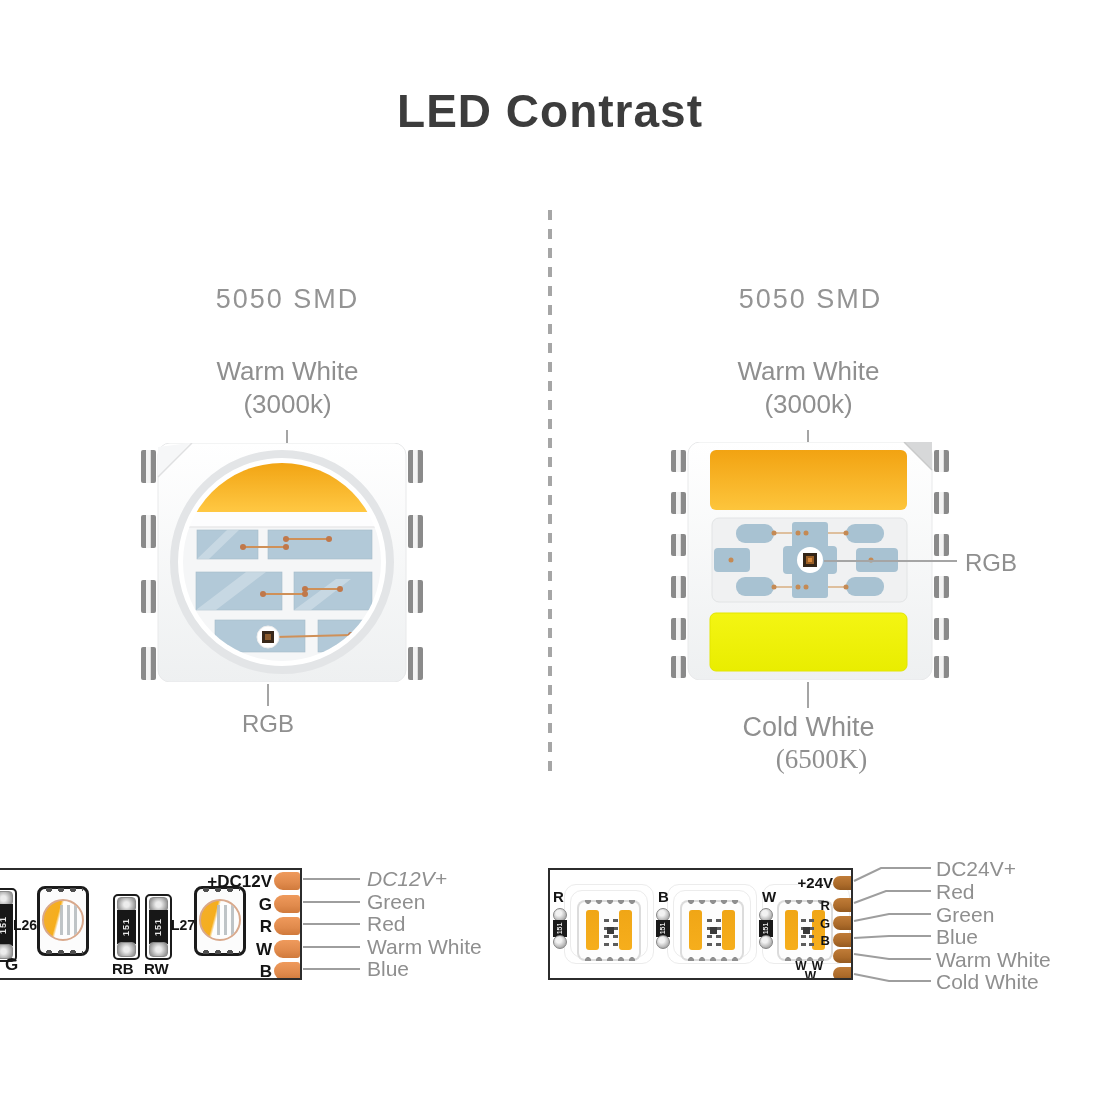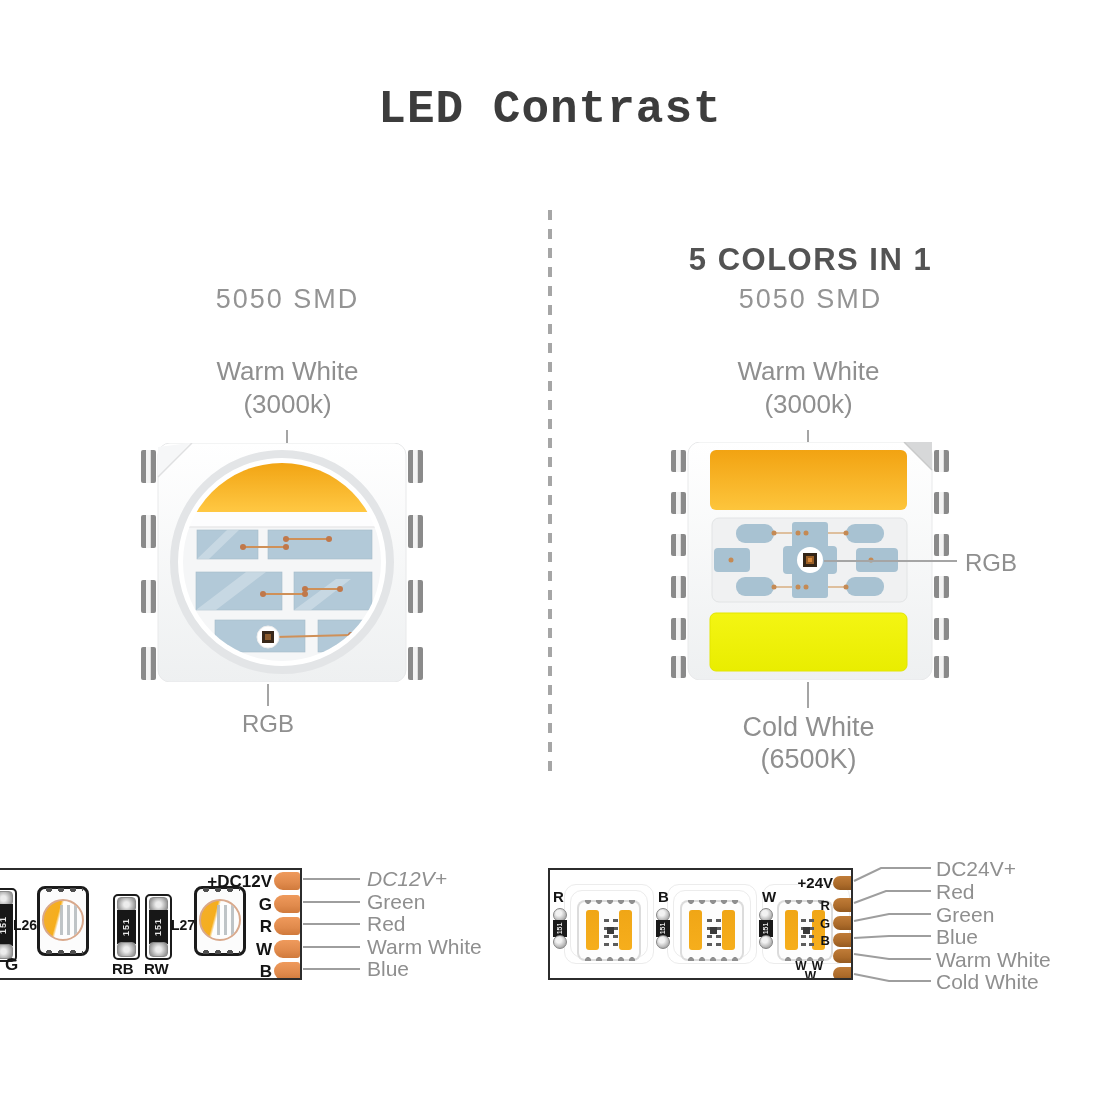--- a/index.html
+++ b/index.html
@@ -75,21 +75,21 @@
     background: linear-gradient(180deg, #ef9a5c, var(--copper-12v,#e08a4c) 60%, #d07a3c); }
   .padR { position: absolute; width: 21px; height: 14px; border-radius: 7px 2px 2px 7px;
     background: linear-gradient(180deg, #c07c38, var(--copper-24v,#ac6b2a) 60%, #955a20); }
   .padlbl { position: absolute; color: #141414; font-weight: 700; text-align: right; }
 </style>
 </head>
 <body>
 
 <div class="canvas">
 
-  <div class="abs ctr h1" style="left:0;top:84px;width:1100px;font-family:Liberation Mono, monospace;">LED Contrast</div>
+  <div class="abs ctr h1" style="left:0;top:84px;width:1100px;">LED Contrast</div>
 
   <div class="abs dashed" style="left:548px;top:210px;"></div>
 
   <div class="abs ctr h3" style="left:100px;top:284px;width:375px;">5050 SMD</div>
   <div class="abs ctr lbl" style="left:100px;top:356px;width:375px;">Warm White</div>
   <div class="abs ctr lbl" style="left:100px;top:389px;width:375px;">(3000k)</div>
   <div class="abs vline" style="left:286px;top:430px;height:72px;"></div>
 
   <div class="abs" style="left:141px;top:443px;width:282px;height:239px;">
     <svg width="282" height="239" viewBox="0 0 282 239">
@@ -175,21 +175,20 @@
           <rect x="121" y="188" width="12" height="12" fill="#38281a"></rect>
           <rect x="124" y="191" width="6" height="6" fill="#8a5a2e"></rect>
         </g>
       </g>
     </svg>
   </div>
 
   <div class="abs vline" style="left:267px;top:684px;height:22px;"></div>
   <div class="abs ctr rgb-lbl" style="left:208px;top:710px;width:120px;">RGB</div>
 
-  <div class="abs ctr h2" style="left:623px;top:242px;width:375px;">5 COLORS IN 1</div>
   <div class="abs ctr h3" style="left:623px;top:284px;width:375px;">5050 SMD</div>
   <div class="abs ctr lbl" style="left:621px;top:356px;width:375px;">Warm White</div>
   <div class="abs ctr lbl" style="left:621px;top:389px;width:375px;">(3000k)</div>
   <div class="abs vline" style="left:807px;top:430px;height:72px;"></div>
 
   <div class="abs" style="left:671px;top:442px;width:278px;height:238px;">
     <svg width="278" height="238" viewBox="0 0 278 238">
       <defs>
         <linearGradient id="warmG2" x1="0" y1="0" x2="0" y2="1">
           <stop offset="0" stop-color="#f2a312"></stop>
@@ -261,21 +260,21 @@
 
       <rect x="39" y="171" width="197" height="58" rx="6" fill="url(#coldG)" stroke="#e3e600" stroke-width="1"></rect>
     </svg>
   </div>
 
   <div class="abs hline" style="left:824px;top:560px;width:133px;background:#a5a5a5;"></div>
   <div class="abs rgb-lbl" style="left:965px;top:549px;">RGB</div>
 
   <div class="abs vline" style="left:807px;top:682px;height:26px;"></div>
   <div class="abs ctr lbl2" style="left:621px;top:712px;width:375px;">Cold White</div>
-  <div class="abs ctr lbl2" style="left:621px;top:744px;width:375px;">(6500K)</div>
+  <div class="abs ctr lbl2" style="left:634px;top:744px;width:375px;font-family:Liberation Serif, serif;">(6500K)</div>
 
   <div class="strip" style="left:0;width:302px;border-left:none;">
     <div class="resbox" style="left:-10px;top:18px;height:74px;">
       <div class="cap top"></div>
         <div class="rbody">
           <span>151</span>
         </div>
         <div class="cap bot"></div>
     </div>
     <div class="sk" style="left:5px;top:85px;font-size:17px;">G</div>

